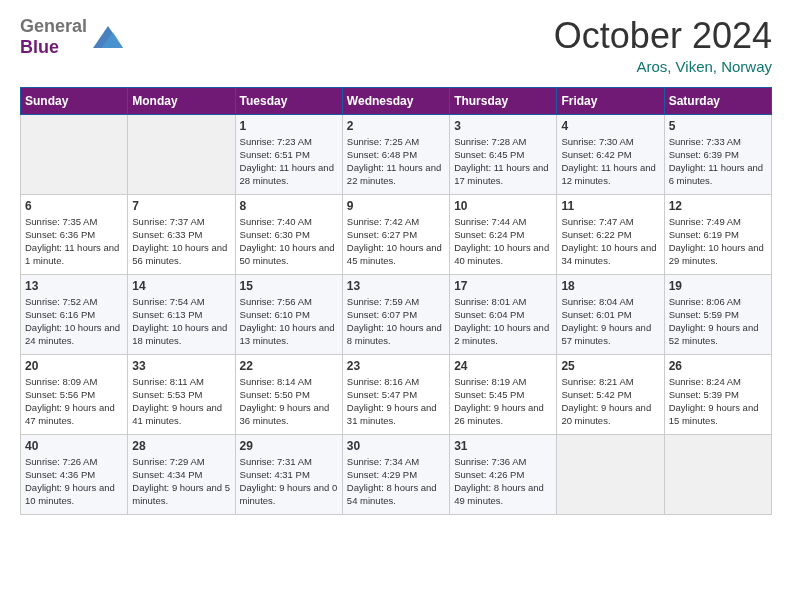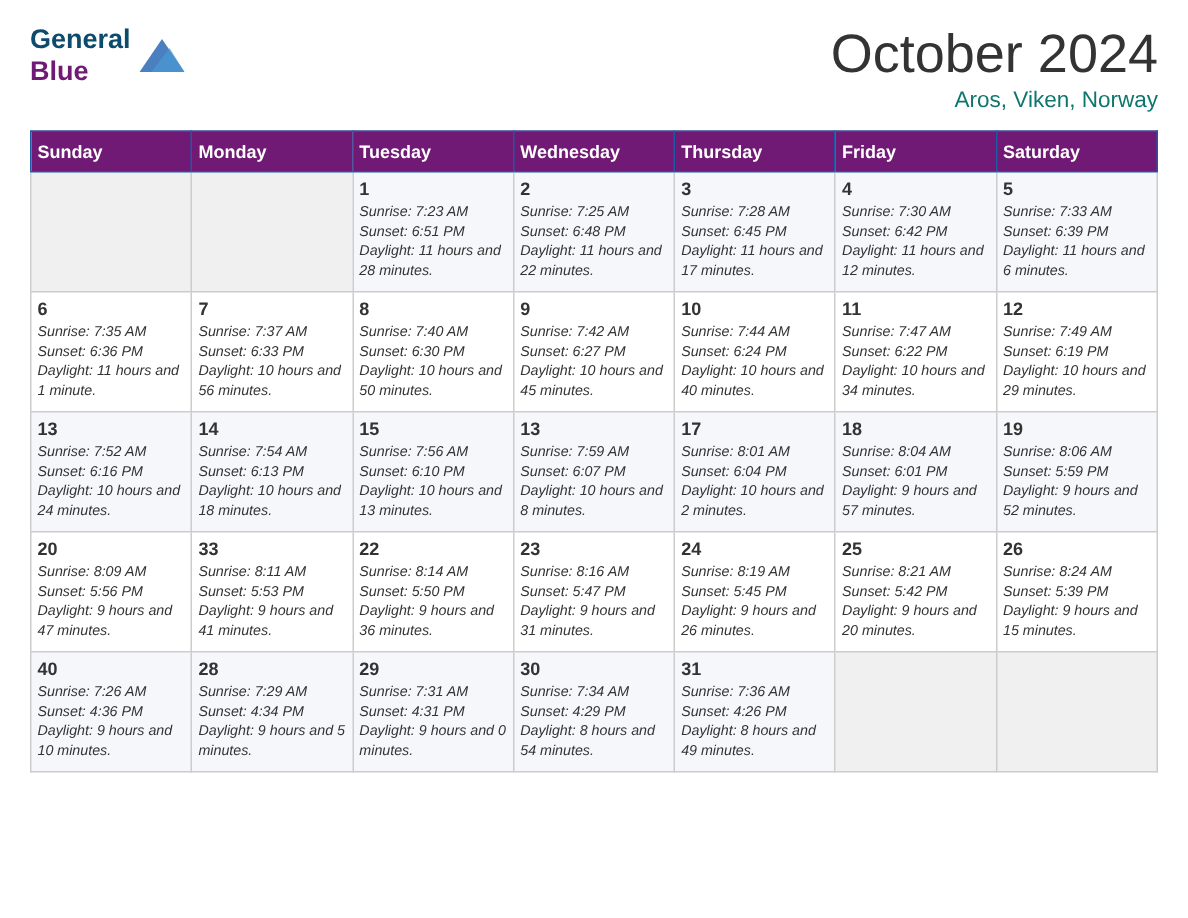--- a/index.html
+++ b/index.html
@@ -17,21 +17,21 @@
       margin-bottom: 12px;
     }
     .logo {
       display: flex;
       align-items: center;
       gap: 4px;
     }
     .logo-text-general {
       font-size: 18px;
       font-weight: bold;
-      color: #0c4a6e;
+      color: #737373;
     }
     .logo-text-blue {
       font-size: 18px;
       font-weight: bold;
       color: #701a75;
     }
     .logo-icon {
       width: 30px;
       height: 22px;
       margin-left: 2px;
@@ -82,21 +82,20 @@
     .day-number {
       font-size: 12px;
       font-weight: bold;
       display: block;
       margin-bottom: 2px;
     }
     .cell-text {
       font-size: 9.5px;
       line-height: 1.4;
       color: #333;
-      font-style: italic;
     }
     .empty-cell {
       background: #f0f0f0 !important;
     }
   </style>
 </head>
 <body>
 
 <div class="header">
   <div class="logo">

